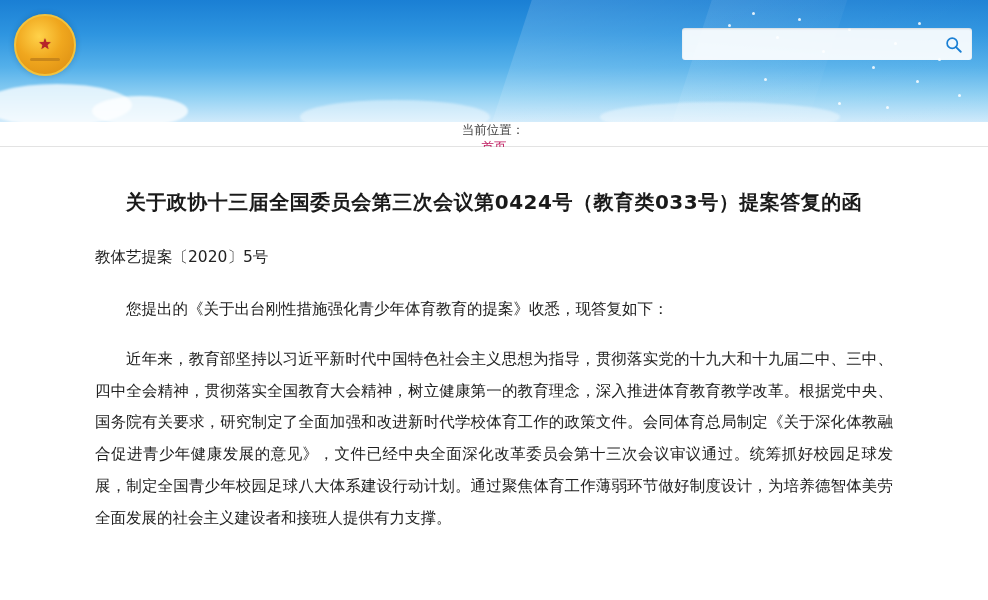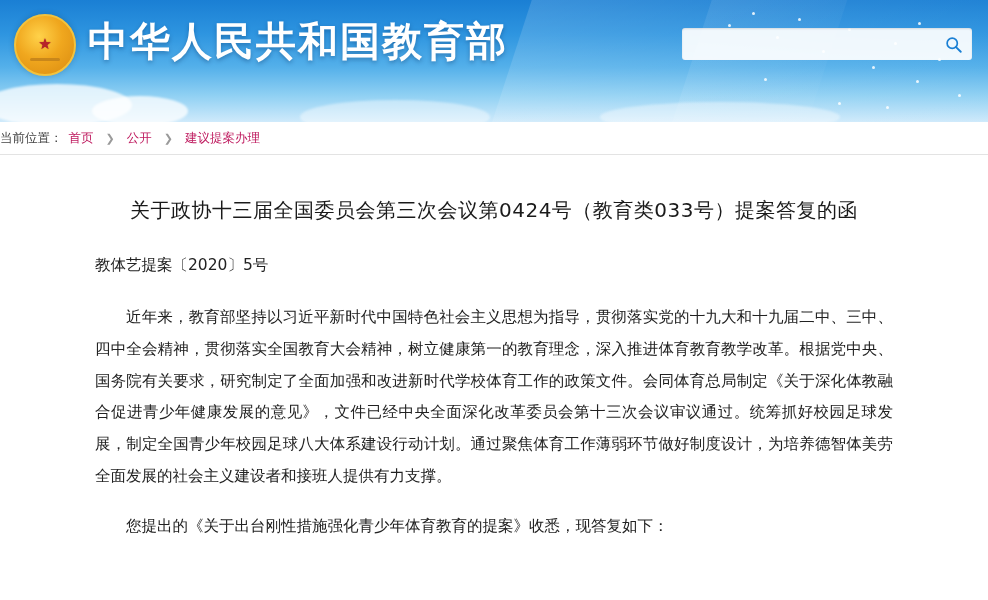--- a/index.html
+++ b/index.html
@@ -148,28 +148,29 @@
     cursor: pointer;
     background: transparent;
     border: none;
   }
   .search-btn svg { display: block; }
 
   
   .breadcrumb {
     position: relative;
     width: 988px;
-    height: 33px;
+    height: 25px;
     background: #ffffff;
     display: flex;
     align-items: center;
     padding-left: 0px;
     font-size: 12.5px;
     color: #444;
     border-bottom: 1px solid #e3e3e3;
+    flex-direction: column;
   }
   .breadcrumb .bc-label { color: #444; margin-right: 2px; }
   .breadcrumb a {
     color: #be185d;
     text-decoration: none;
     margin: 0 4px;
   }
   .breadcrumb .sep {
     color: #9a9a9a;
     font-size: 11px;
@@ -179,21 +180,21 @@
   
   .article {
     position: relative;
     width: 988px;
     padding: 40px 95px 0 95px;
     background: #ffffff;
   }
   .doc-title {
     font-family: "DejaVu Sans", "Liberation Sans", sans-serif;
     font-size: 20px;
-    font-weight: normal;
+    font-weight: bold;
     color: #1a1a1a;
     text-align: center;
     line-height: 1.5;
     letter-spacing: 0.5px;
   }
   .doc-number {
     margin-top: 30px;
     text-align: left;
     font-family: "DejaVu Sans", "Liberation Sans", sans-serif;
     font-size: 15.5px;
@@ -241,21 +242,20 @@
       <span style="left:200px; top:16px;"></span>
       <span style="left:168px; top:100px;"></span>
     </div>
 
     <div class="emblem">
       <div class="star">★</div>
       <div class="bar"></div>
     </div>
 
     <div class="title-block">
-      <div class="title-cn">中华人民共和国教育部</div>
     </div>
 
     <div class="search-box">
       <input type="text" value="" placeholder="" style="">
       <button class="search-btn">
         <svg width="17" height="17" viewBox="0 0 20 20">
           <circle cx="8.5" cy="8.5" r="6" fill="none" stroke="#1a7fd4" stroke-width="2"></circle>
           <line x1="13" y1="13" x2="18.5" y2="18.5" stroke="#1a7fd4" stroke-width="2.2" stroke-linecap="round"></line>
         </svg>
       </button>
@@ -268,18 +268,18 @@
     <span class="sep">❯</span>
     <a href="#">公开</a>
     <span class="sep">❯</span>
     <a href="#">建议提案办理</a>
   </div>
 
   <div class="article">
     <div class="doc-title">关于政协十三届全国委员会第三次会议第0424号（教育类033号）提案答复的函</div>
     <div class="doc-number">教体艺提案〔2020〕5号</div>
     <div class="doc-body">
+      <p>您提出的《关于出台刚性措施强化青少年体育教育的提案》收悉，现答复如下：</p>
       <p>近年来，教育部坚持以习近平新时代中国特色社会主义思想为指导，贯彻落实党的十九大和十九届二中、三中、四中全会精神，贯彻落实全国教育大会精神，树立健康第一的教育理念，深入推进体育教育教学改革。根据党中央、国务院有关要求，研究制定了全面加强和改进新时代学校体育工作的政策文件。会同体育总局制定《关于深化体教融合促进青少年健康发展的意见》，文件已经中央全面深化改革委员会第十三次会议审议通过。统筹抓好校园足球发展，制定全国青少年校园足球八大体系建设行动计划。通过聚焦体育工作薄弱环节做好制度设计，为培养德智体美劳全面发展的社会主义建设者和接班人提供有力支撑。</p>
-      <p>您提出的《关于出台刚性措施强化青少年体育教育的提案》收悉，现答复如下：</p>
     </div>
   </div>
 
 </div>
 
 </body></html>

